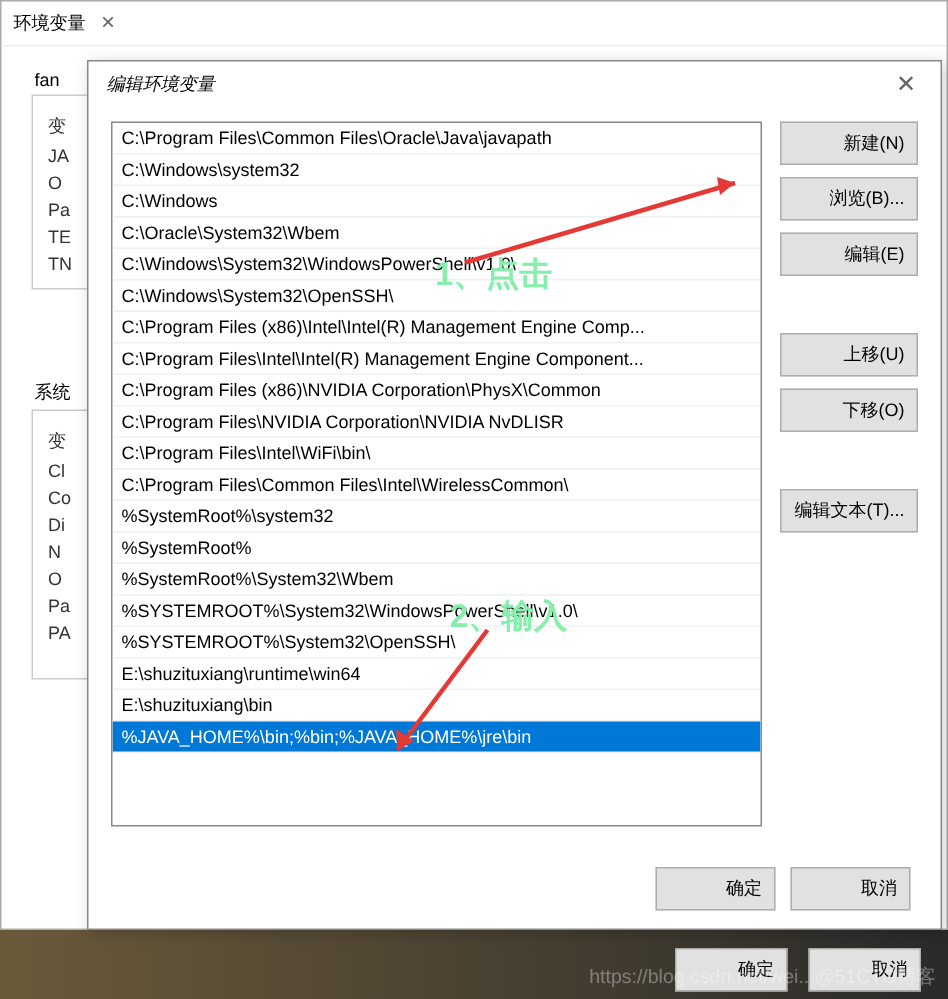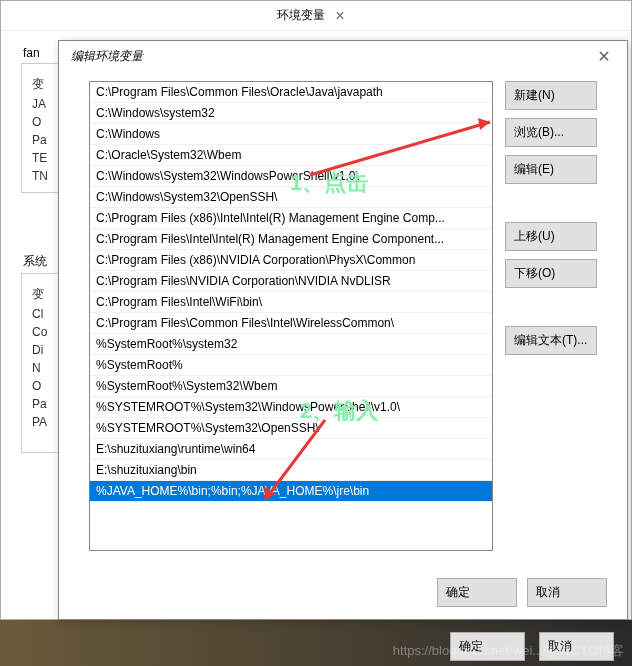--- a/index.html
+++ b/index.html
@@ -1,40 +1,40 @@
 <!DOCTYPE html>
 <html><head>
 <meta charset="utf-8">
 <style>
 * { box-sizing: border-box; margin: 0; padding: 0; }
 body { font-family: "Microsoft YaHei", "Segoe UI", sans-serif; font-size: 12px; background: #555; width: 632px; height: 666px; position: relative; overflow: hidden; }
 
 .outer-window { position: absolute; left: 0; top: 0; width: 632px; height: 620px; background: #fff; border: 1px solid #aaa; }
-.outer-titlebar { height: 30px; display: flex; align-items: center; justify-content: center; padding: 0 8px; border-bottom: 1px solid #eee; }
+.outer-titlebar { height: 30px; display: flex; align-items: center; justify-content: flex-start; padding: 0 8px; border-bottom: 1px solid #eee; }
 .outer-titlebar .title { font-size: 12px; }
 .close-x { font-size: 16px; color: #666; cursor: pointer; width: 30px; text-align: center; }
 
 .outer-body { padding: 10px 20px; }
 .group-label { font-size: 12px; margin: 5px 0 3px 2px; }
 .group-box { border: 1px solid #ccc; padding: 10px; margin-bottom: 15px; }
 .var-row { padding: 2px 0; font-size: 12px; color: #333; }
 
 .inner-window { position: absolute; left: 58px; top: 40px; width: 570px; height: 580px; background: #fff; border: 1px solid #888; box-shadow: 2px 2px 10px rgba(0,0,0,0.2); }
 .inner-titlebar { height: 30px; display: flex; align-items: center; justify-content: space-between; padding: 0 8px 0 12px; }
 .inner-titlebar .title { font-size: 12px; font-style: italic; }
 
-.inner-body { display: flex; padding: 10px 30px; gap: 12px; height: 490px; }
+.inner-body { display: flex; padding: 10px 15px; gap: 12px; height: 490px; }
 .list-box { flex: 1; border: 1px solid #888; background: #fff; overflow: hidden; }
 .list-item { padding: 3px 6px; font-size: 12px; white-space: nowrap; overflow: hidden; text-overflow: ellipsis; border-bottom: 1px solid #f0f0f0; }
 .list-item.selected { background: #0078d7; color: #fff; }
 
 .side-buttons { width: 92px; display: flex; flex-direction: column; gap: 8px; }
 .side-buttons .spacer { height: 22px; }
 
-.btn { background: #e1e1e1; border: 1px solid #adadad; padding: 5px 8px; font-size: 12px; text-align: left; cursor: pointer; white-space: nowrap; min-width: 75px; }
+.btn { background: #e1e1e1; border: 1px solid #adadad; padding: 5px 8px; font-size: 12px; text-align: right; cursor: pointer; white-space: nowrap; min-width: 75px; }
 
 .inner-footer { position: absolute; bottom: 12px; right: 20px; display: flex; gap: 10px; }
 
 .annotation { position: absolute; font-family: sans-serif; font-size: 22px; font-weight: bold; color: #86efac; pointer-events: none; z-index: 100; }
 .arrow { stroke: #e53935; stroke-width: 3; fill: none; }
 .arrow-head { fill: #e53935; }
 
 .watermark { position: absolute; right: 8px; bottom: 6px; color: rgba(255,255,255,0.35); font-size: 13px; }
 
 .behind-left { position: absolute; left: 0; top: 620px; width: 632px; height: 46px; background: linear-gradient(90deg, #6b5a3a, #2a2a2a); }

